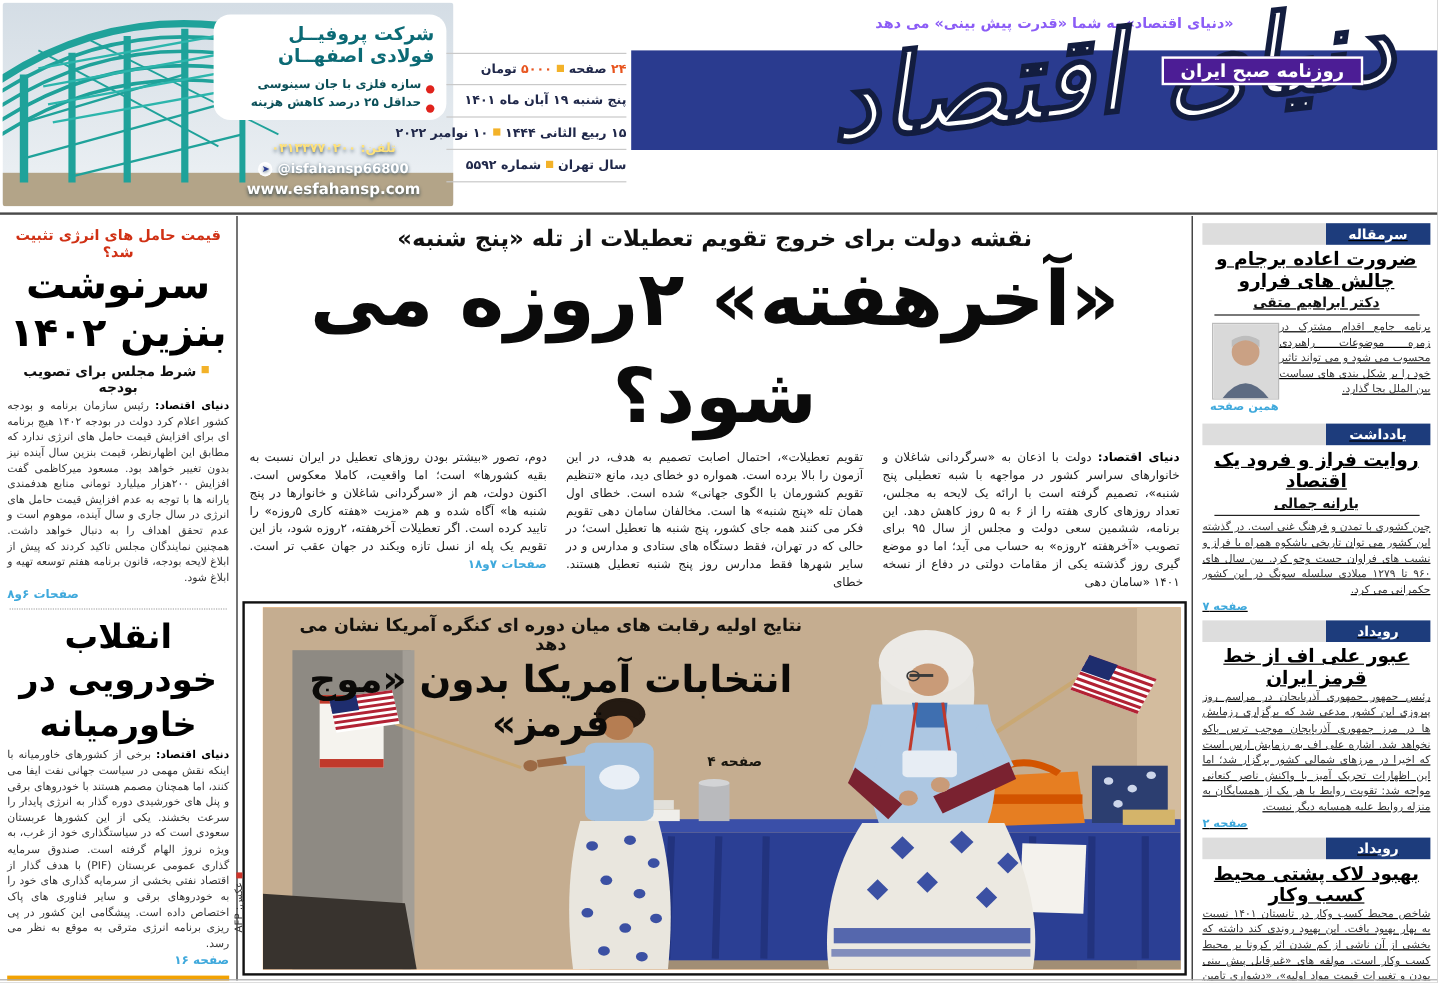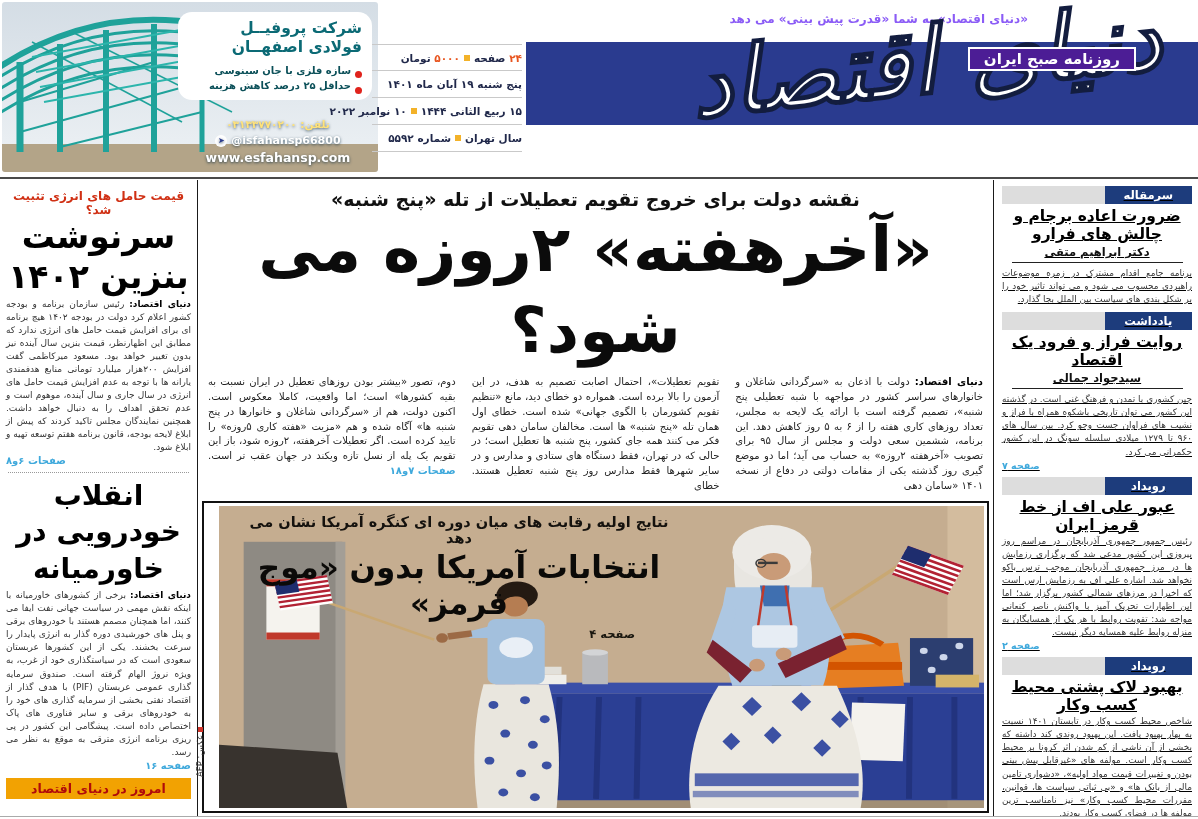--- a/index.html
+++ b/index.html
@@ -168,20 +168,21 @@
 
   <div class="main-rule"></div>
 
   <div class="main">
     <div class="col-left-sep"></div>
     <div class="col-right-sep"></div>
 
     <div class="col-left">
       <div class="kicker-red">قیمت حامل های انرژی تثبیت شد؟</div>
       <div class="big-title1">سرنوشت بنزین ۱۴۰۲</div>
+      <div class="sub"><span class="ysq"></span><span>شرط مجلس برای تصویب بودجه</span></div>
       <div class="body-text"><b class="lede">دنیای اقتصاد:</b><span> رئیس سازمان برنامه و بودجه کشور اعلام کرد دولت در بودجه ۱۴۰۲ هیچ برنامه ای برای افزایش قیمت حامل های انرژی ندارد که مطابق این اظهارنظر، قیمت بنزین سال آینده نیز بدون تغییر خواهد بود. مسعود میرکاظمی گفت افزایش ۲۰۰هزار میلیارد تومانی منابع هدفمندی یارانه ها با توجه به عدم افزایش قیمت حامل های انرژی در سال جاری و سال آینده، موهوم است و عدم تحقق اهداف را به دنبال خواهد داشت. همچنین نمایندگان مجلس تاکید کردند که پیش از ابلاغ لایحه بودجه، قانون برنامه هفتم توسعه تهیه و ابلاغ شود.</span></div>
       <div class="left-link" style="text-align:left;">صفحات ۶و۸</div>
 
       <div class="dotted-sep"></div>
 
       <div class="big-title2">انقلاب خودرویی در خاورمیانه</div>
       <div class="body-text"><b class="lede">دنیای اقتصاد:</b><span> برخی از کشورهای خاورمیانه با اینکه نقش مهمی در سیاست جهانی نفت ایفا می کنند، اما همچنان مصمم هستند با خودروهای برقی و پنل های خورشیدی دوره گذار به انرژی پایدار را سرعت بخشند. یکی از این کشورها عربستان سعودی است که در سیاستگذاری خود از غرب، به ویژه نروژ الهام گرفته است. صندوق سرمایه گذاری عمومی عربستان (PIF) با هدف گذار از اقتصاد نفتی بخشی از سرمایه گذاری های خود را به خودروهای برقی و سایر فناوری های پاک اختصاص داده است. پیشگامی این کشور در پی ریزی برنامه انرژی مترقی به موقع به نظر می رسد.</span></div>
       <div class="left-link" style="text-align:right;">صفحه ۱۶</div>
 
       <div class="today-bar">امروز در دنیای اقتصاد</div>
@@ -327,30 +328,39 @@
     <div class="col-right">
 
       <div class="sec-bar">
           <div class="blue">سرمقاله</div>
           <div class="gray"></div>
         </div>
       <div class="sec-title">ضرورت اعاده برجام و چالش های فرارو</div>
       <div class="sec-author">دکتر ابراهیم متقی</div>
       <div class="author-rule"></div>
       <div>
+        <div class="ed-photo">
+          <svg viewBox="0 0 56 64">
+            <rect width="56" height="64" fill="#d9d9d9"></rect>
+            <circle cx="28" cy="24" r="12" fill="#caa184"></circle>
+            <path d="M16,20 Q28,8 40,20 L40,14 Q28,6 16,14 Z" fill="#bdbdbd"></path>
+            <path d="M8,64 Q28,38 48,64 Z" fill="#5d6b82"></path>
+          </svg>
+          <div class="sec-link" style="text-align:center;">همین صفحه</div>
+        </div>
         <div class="sec-text">برنامه جامع اقدام مشترک در زمره موضوعات راهبردی محسوب می شود و می تواند تاثیر خود را بر شکل بندی های سیاست بین الملل بجا گذارد.</div>
         <div class="clear"></div>
       </div>
 
       <div class="sec-bar">
           <div class="blue">یادداشت</div>
           <div class="gray"></div>
         </div>
       <div class="sec-title">روایت فراز و فرود یک اقتصاد</div>
-      <div class="sec-author">سیدجواد جمالی</div>
+      <div class="sec-author">یارانه جمالی</div>
       <div class="author-rule"></div>
       <div class="sec-text">چین کشوری با تمدن و فرهنگ غنی است. در گذشته این کشور می توان تاریخی باشکوه همراه با فراز و نشیب های فراوان جست وجو کرد. بین سال های ۹۶۰ تا ۱۲۷۹ میلادی سلسله سونگ در این کشور حکمرانی می کرد.</div>
       <div class="sec-link">صفحه ۷</div>
 
       <div class="sec-bar">
           <div class="blue">رویداد</div>
           <div class="gray"></div>
         </div>
       <div class="sec-title">عبور علی اف از خط قرمز ایران</div>
       <div class="sec-text">رئیس جمهور جمهوری آذربایجان در مراسم روز پیروزی این کشور مدعی شد که برگزاری رزمایش ها در مرز جمهوری آذربایجان موجب ترس باکو نخواهد شد. اشاره علی اف به رزمایش ارس است که اخیرا در مرزهای شمالی کشور برگزار شد؛ اما این اظهارات تحریک آمیز با واکنش ناصر کنعانی مواجه شد: تقویت روابط با هر یک از همسایگان به منزله روابط علیه همسایه دیگر نیست.</div>

